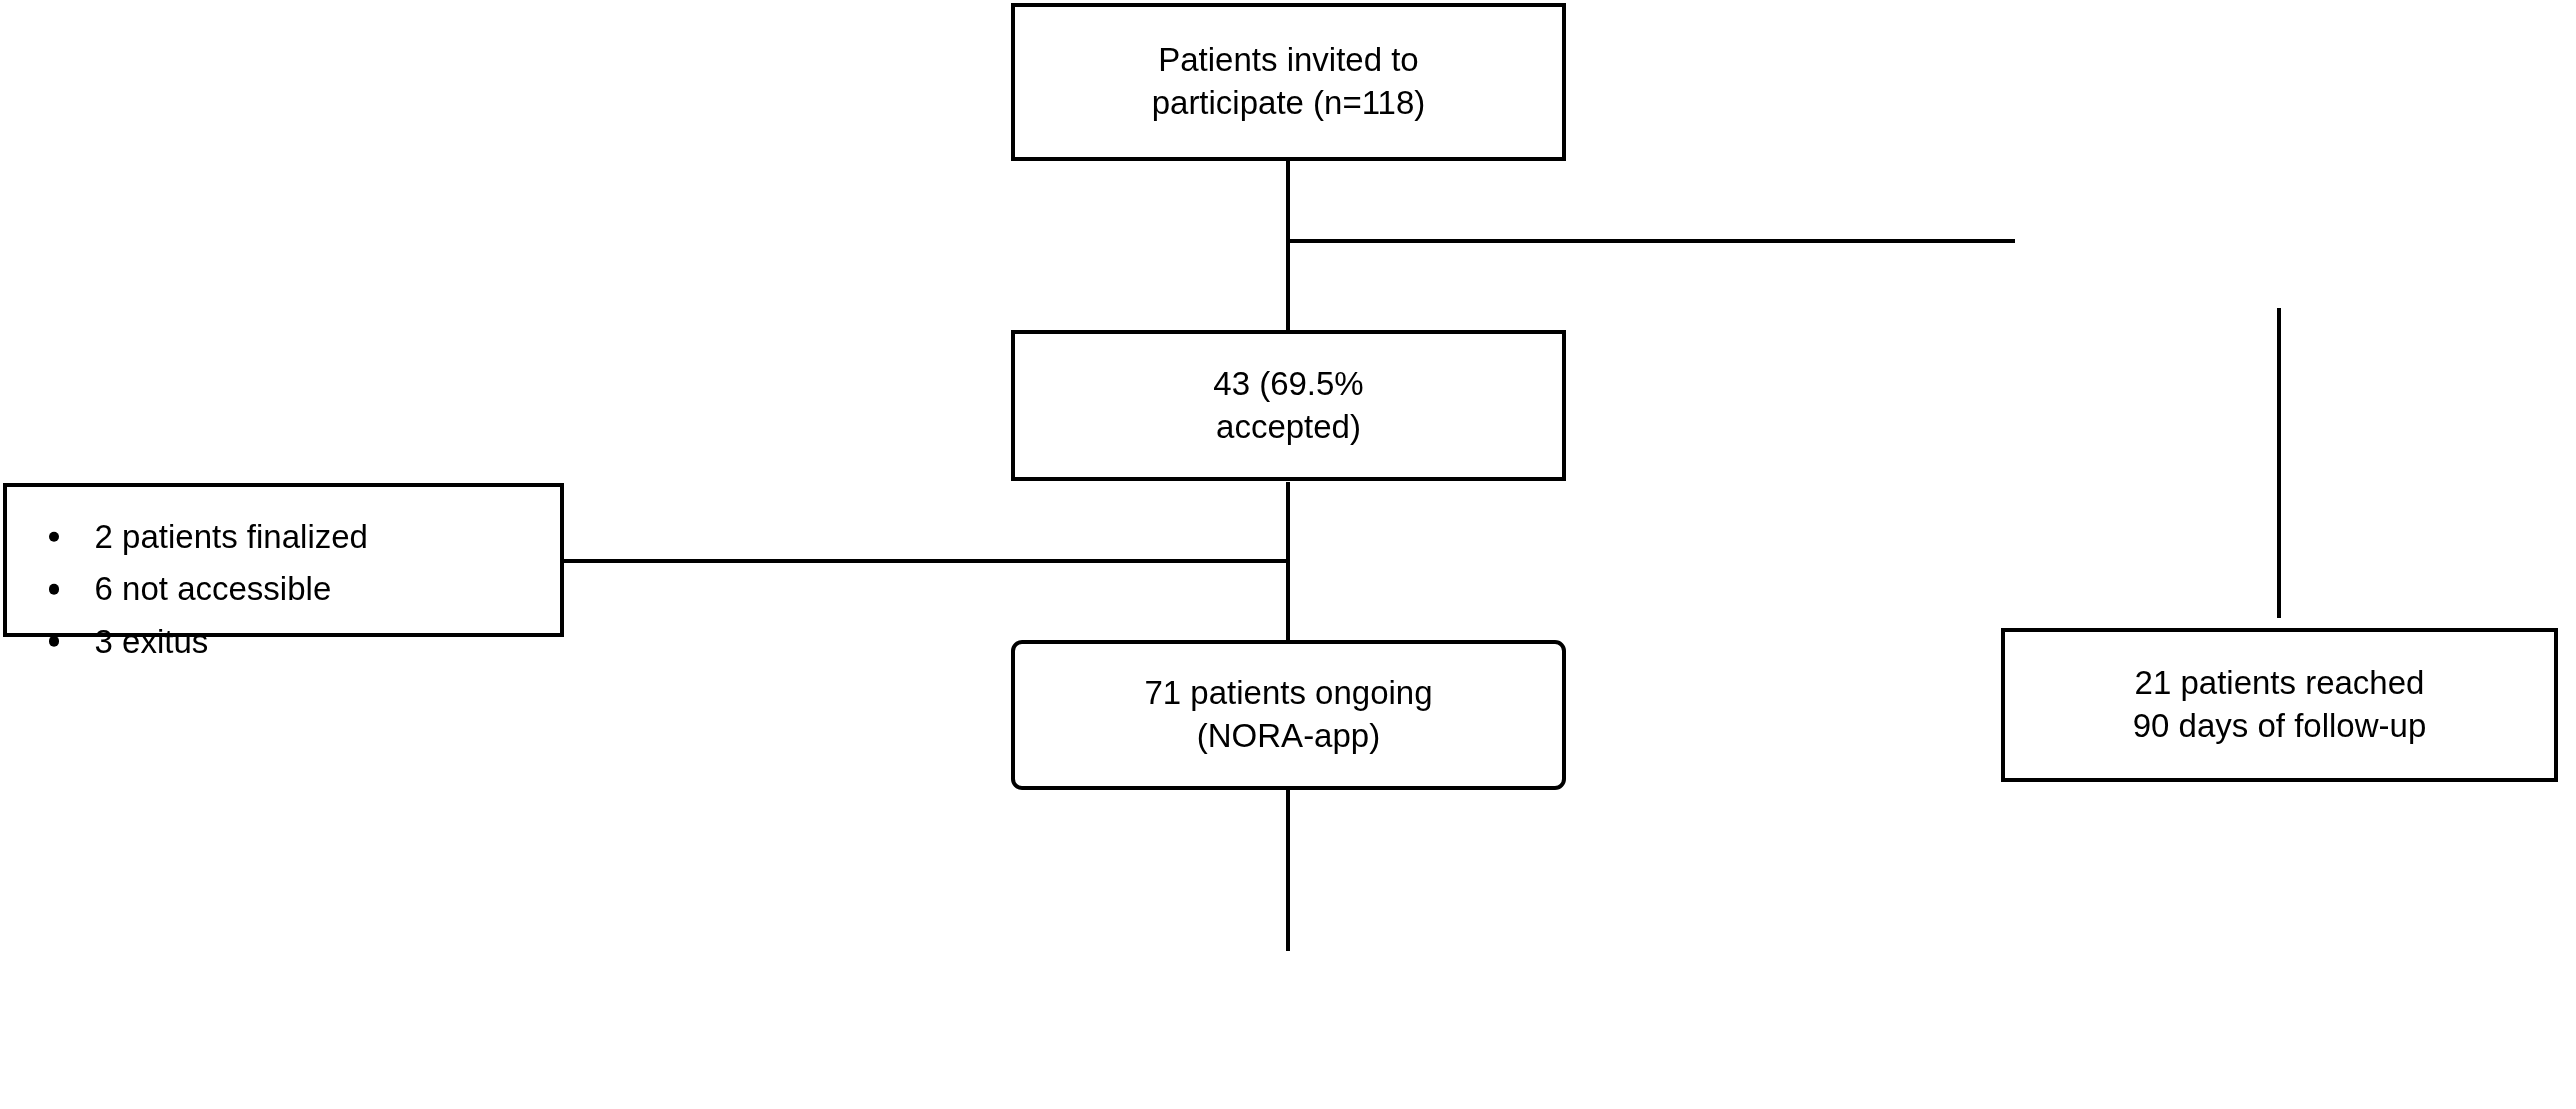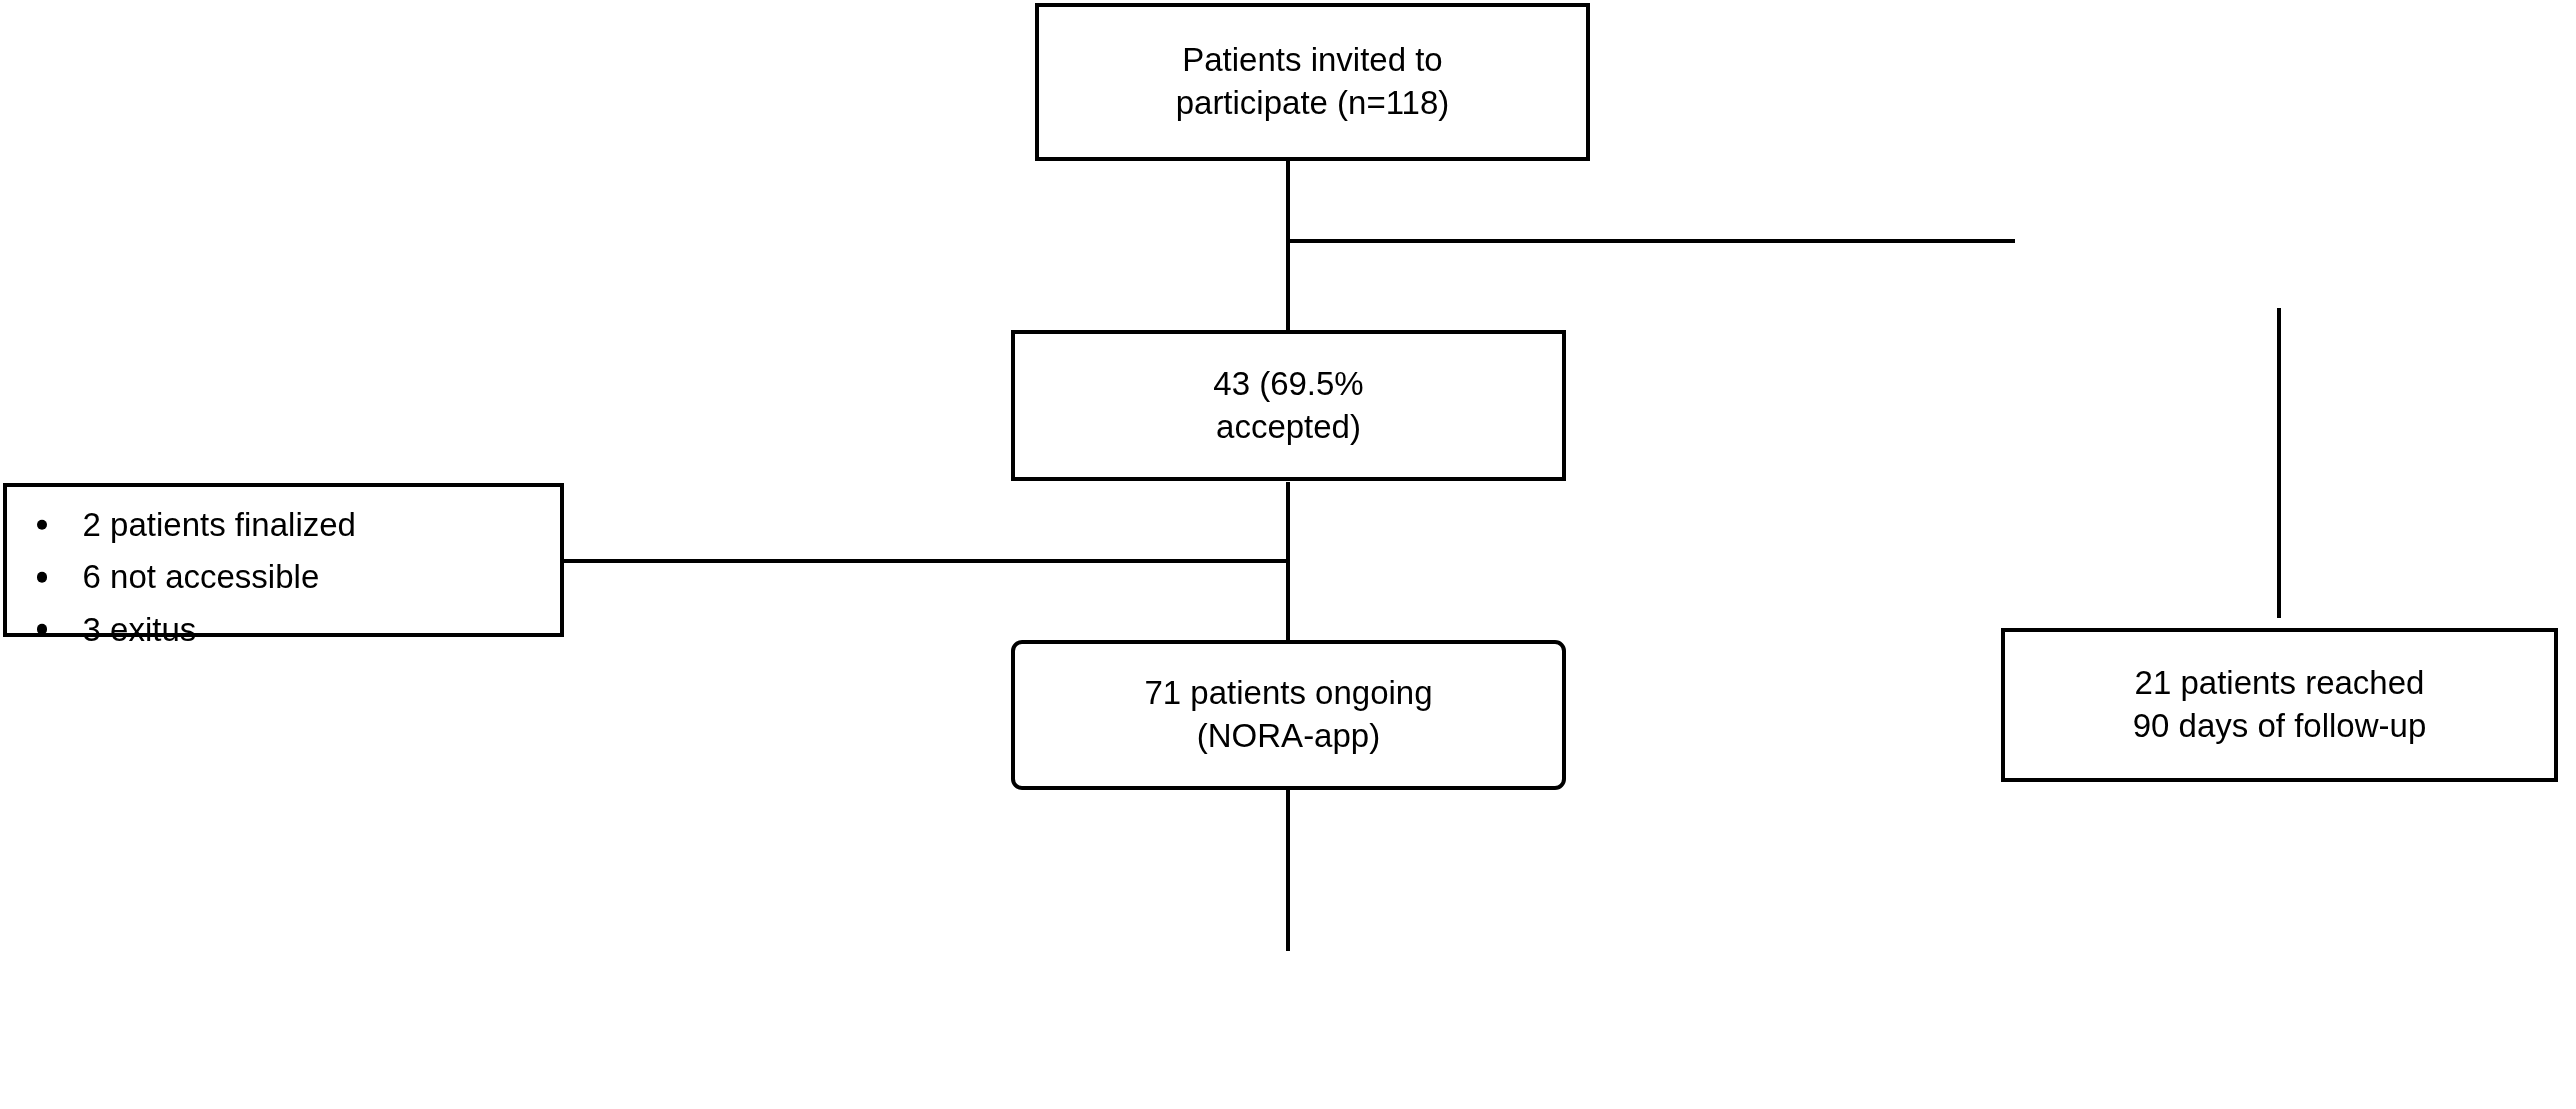--- a/index.html
+++ b/index.html
@@ -38,21 +38,21 @@
     white-space: pre-line;
     padding: 0 12.3px;
   }
   
   .node.list {
     display: block;
     padding: 16px 0 0 0;
   }
   .node.list ul {
     list-style: none;
-    margin: 0;
+    margin: 12px;
     padding: 0 0 0 30px;
     text-align: left;
   }
   .node.list li {
     position: relative;
     padding-left: 46px;
     margin: 0 0 8.8px 0;
     font-size: 33px;
     line-height: 1.32;
     white-space: nowrap;
@@ -87,21 +87,21 @@
   <div class="conn h" style="left:1286px; top:239px; width:729px;"></div>
 
   <div class="conn v" style="left:2277px; top:308px; height:310px;"></div>
 
   <div class="conn v" style="left:1286px; top:482px; height:160px;"></div>
 
   <div class="conn h" style="left:562px; top:559px; width:727px;"></div>
 
   <div class="conn v" style="left:1286px; top:788px; height:163px;"></div>
 
-  <div class="node" style="left:1011px; top:2.6px; width:555px; height:158px;margin-left:24px;">
+  <div class="node" style="left:1011px; top:2.6px; width:555px; height:158px;">
     <span class="txt">Patients invited to
 participate (n=118)</span>
   </div>
 
 
   <div class="node" style="left:1011px; top:330px; width:555px; height:151px;">
     <span class="txt">43  (69.5%
 accepted)</span>
   </div>
 

